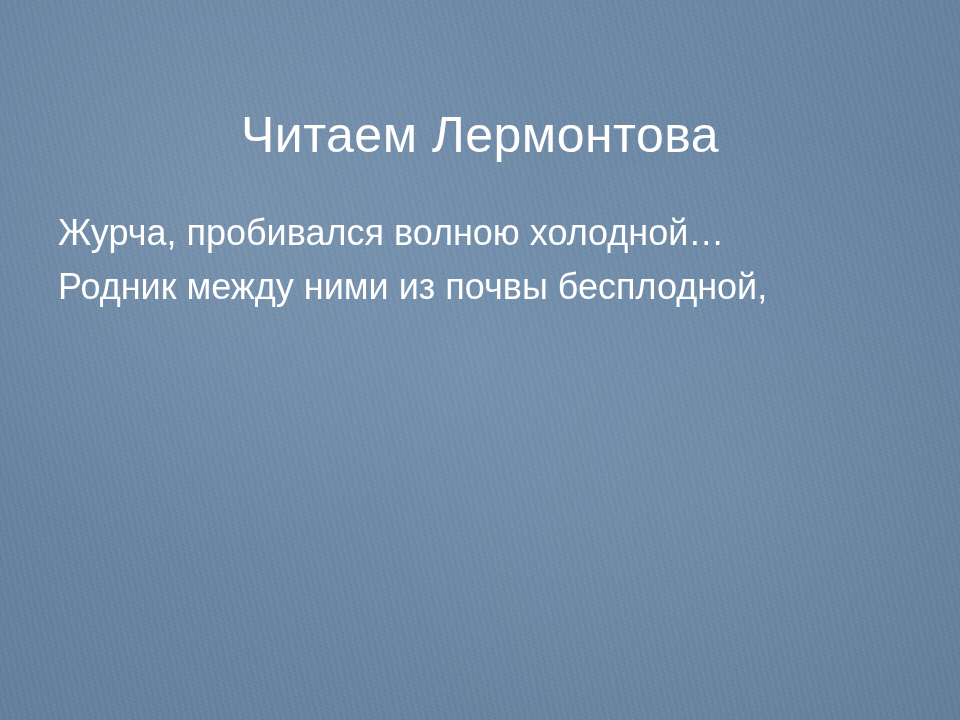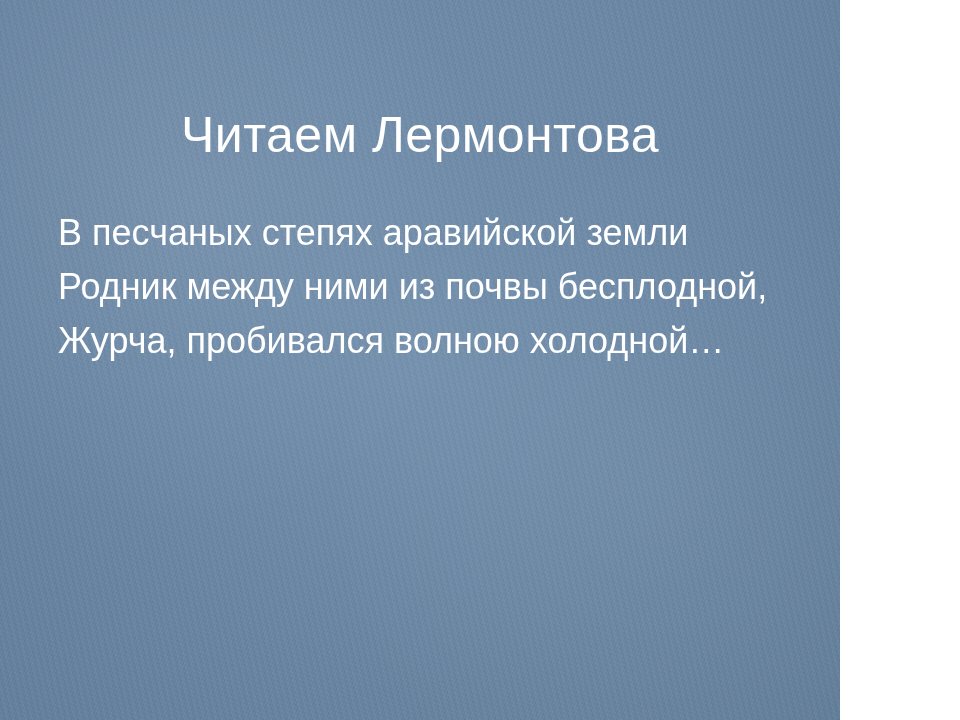--- a/index.html
+++ b/index.html
@@ -8,21 +8,21 @@
   }
   body {
     width: 960px;
     height: 720px;
     overflow: hidden;
     font-family: "Liberation Sans", sans-serif;
   }
 
   .slide {
     position: relative;
-    width: 840px;
+    width: 960px;
     height: 720px;
     box-sizing: border-box;
     background-color: #6d8bab;
     background-image:
       radial-gradient(circle at 22% 30%, rgba(255,255,255,0.07) 0%, rgba(255,255,255,0) 38%),
       radial-gradient(circle at 78% 68%, rgba(255,255,255,0.05) 0%, rgba(255,255,255,0) 42%),
       radial-gradient(circle at 50% 50%, rgba(120,150,178,0.55) 0%, rgba(99,127,156,0.35) 60%, rgba(90,117,146,0.45) 100%),
       repeating-linear-gradient(115deg, rgba(255,255,255,0.035) 0px, rgba(255,255,255,0.035) 1px, rgba(0,0,0,0.02) 2px, rgba(0,0,0,0.02) 3px),
       repeating-linear-gradient(20deg, rgba(255,255,255,0.025) 0px, rgba(255,255,255,0.025) 1px, rgba(0,0,0,0.018) 3px, rgba(0,0,0,0.018) 4px),
       linear-gradient(160deg, #7592b0 0%, #6b89a8 45%, #66839f 100%);
@@ -70,18 +70,17 @@
   }
 </style>
 </head>
 <body>
 
 <div class="slide">
 
   <h1 class="slide-title">Читаем Лермонтова</h1>
 
   <div class="body-block">
-    <div class="body-line">В песчаных степях аравийской земли</div>
+    <div class="body-line">Журча, пробивался волною холодной…</div>
     <div class="body-line">Родник между ними из почвы бесплодной,</div>
-    <div class="body-line">Журча, пробивался волною холодной…</div>
   </div>
 
 </div>
 
 </body></html>

